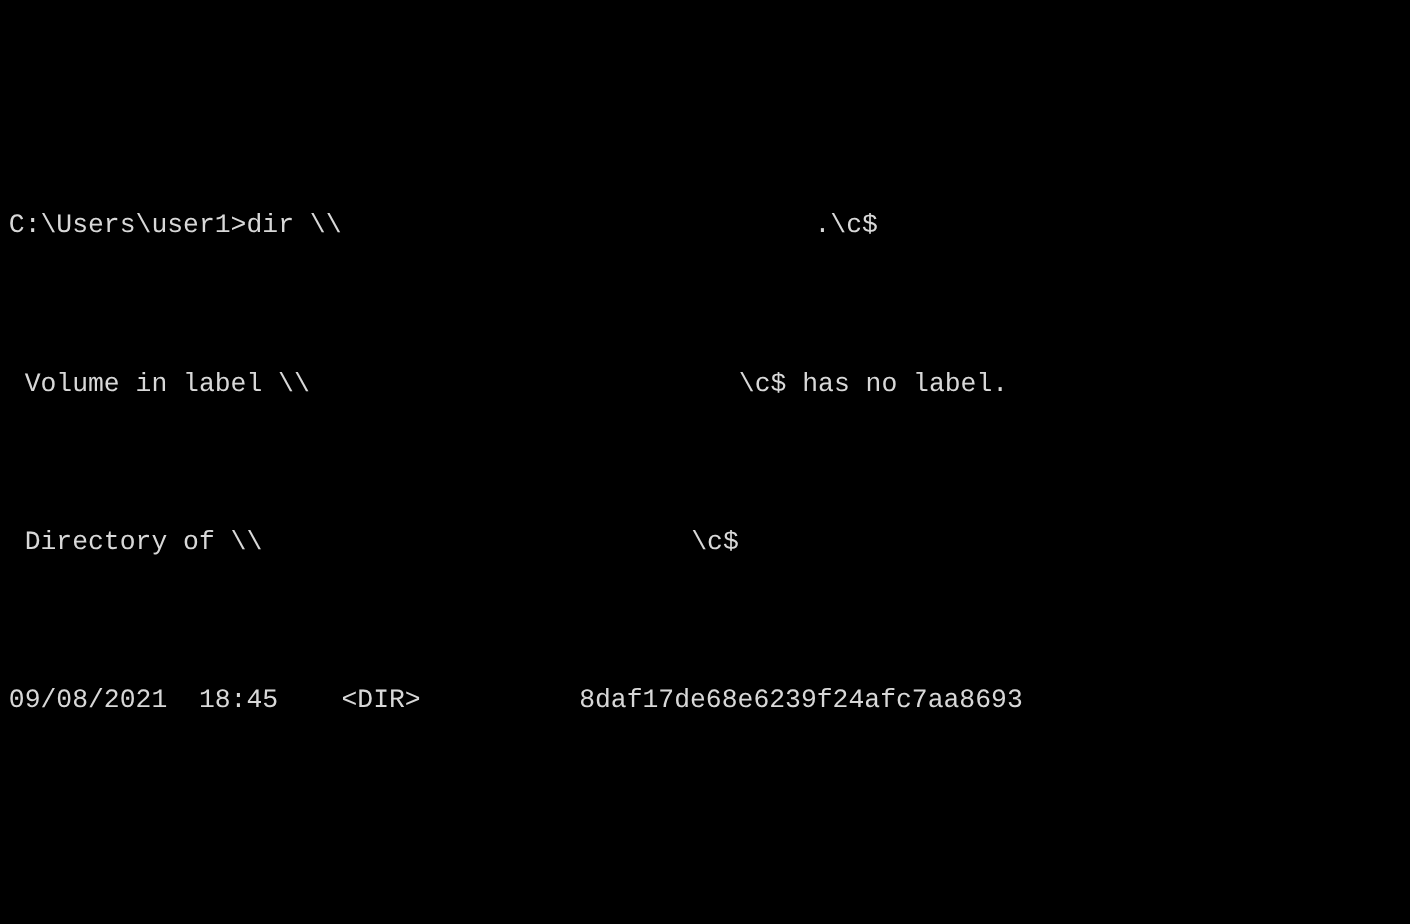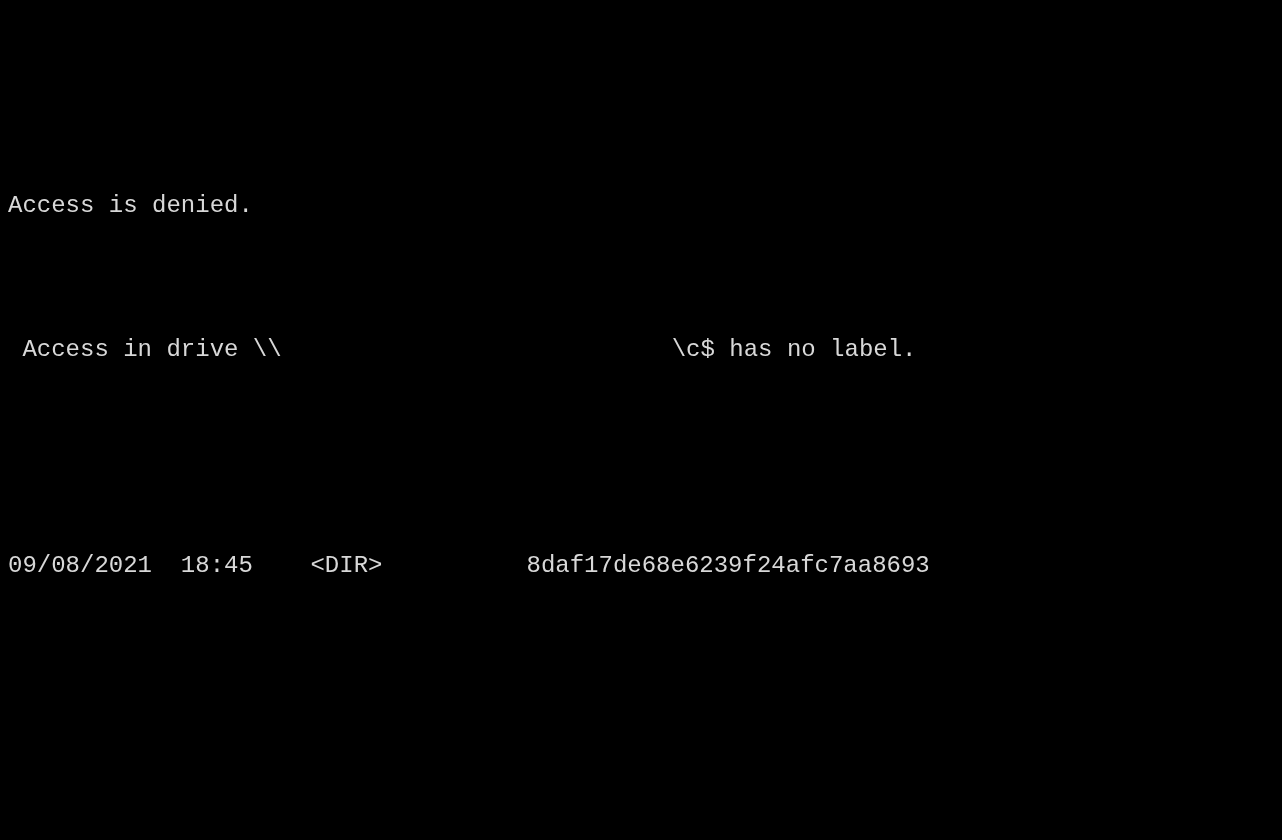--- a/index.html
+++ b/index.html
@@ -31,24 +31,25 @@
       background: #000000;
       vertical-align: bottom;
     }
   </style>
 </head>
 <body>
 
 
 
 <div class="terminal">
-<span class="line">Access is denied.</span>
+<span class="line"><span>C:\Users\user1&gt;</span><span>dir \\</span><span class="redacted" style="width:430px;"> </span><span>.\c$</span></span>
 <span class="line"> </span>
-<span class="line"><span> Access in drive \\</span><span class="redacted" style="width:390px;"> </span><span>\c$ has no label.</span></span>
+<span class="line"><span> Volume in label \\</span><span class="redacted" style="width:390px;"> </span><span>\c$ has no label.</span></span>
 <span class="line"> </span>
+<span class="line"><span> Directory of \\</span><span class="redacted" style="width:390px;"> </span><span>\c$</span></span>
 <span class="line"> </span>
 <span class="line">09/08/2021  18:45    &lt;DIR&gt;          8daf17de68e6239f24afc7aa8693</span>
 
 
 
 
 
 
 
 

